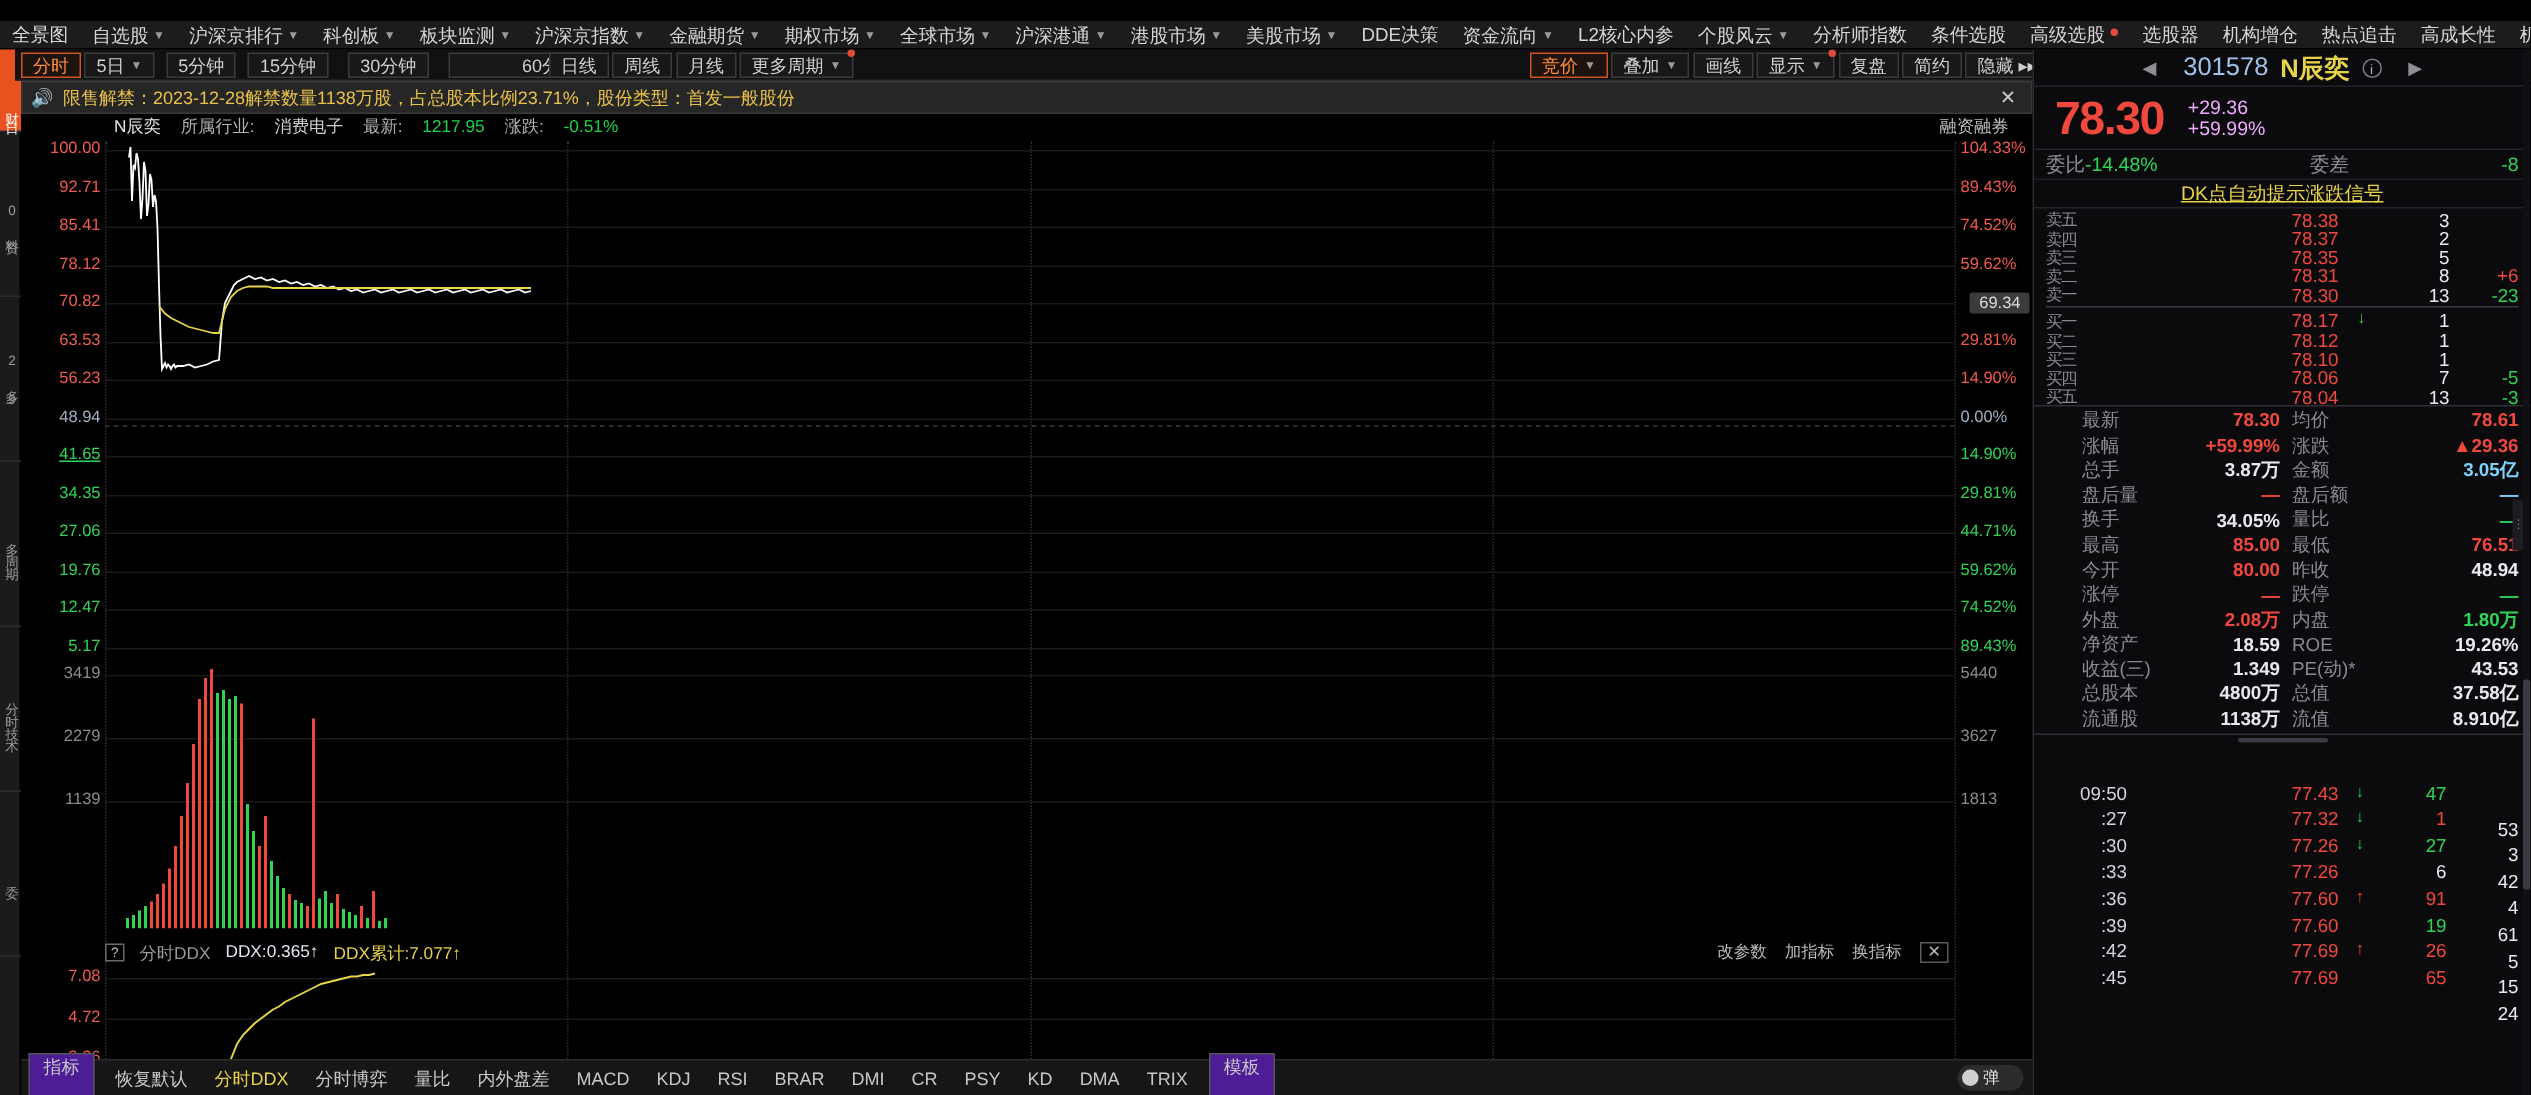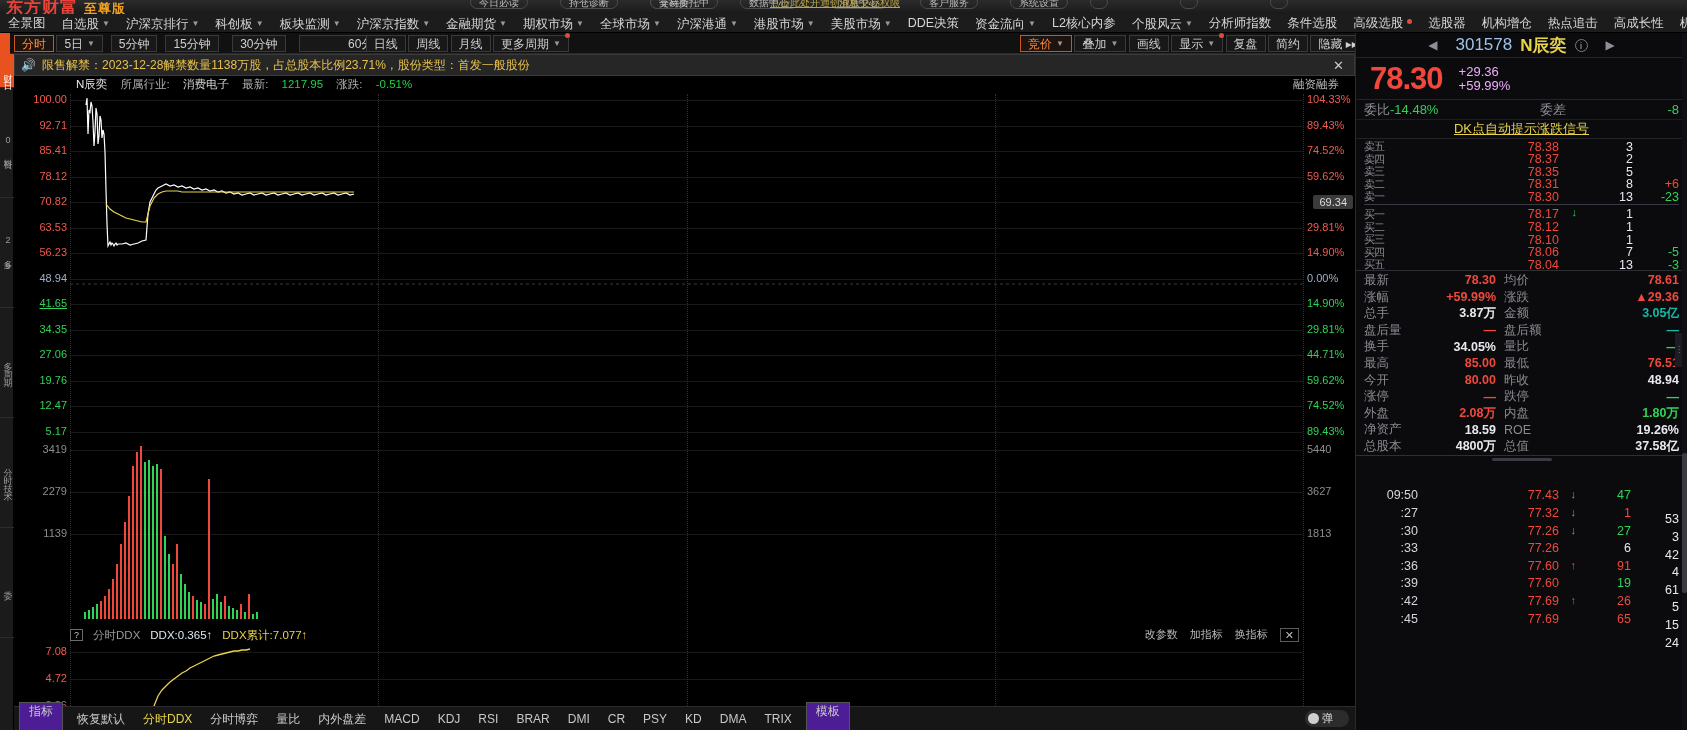--- a/index.html
+++ b/index.html
@@ -181,39 +181,39 @@
   }
   .bigprice .p{ font-size:31px; color:#f0483c; font-weight:bold; letter-spacing:-1px;}
   .bigprice .ch{ display:flex; flex-direction:column; line-height:14px;}
   .bigprice .ch span{ font-size:13px; color:#f0abfc;}
 
   .row2{ display:flex; height:20px; align-items:center; border-bottom:1px solid #1d1d24; padding:0 8px;}
   .row2 .l{ font-size:13px; color:#8f8f98;}
   .row2 .r{ margin-left:auto; font-size:13px; color:#dcdce4;}
   .row2 .mid{ font-size:13px; color:#8f8f98; margin-left:auto;}
   .row2 .v{ font-size:13px; }
-  .green{ color:#2fd457;} .red{color:#f0483c;} .white{color:#e8e8ee;} .cyan{color:#14b8a6;}
+  .green{ color:#2fd457;} .red{color:#f0483c;} .white{color:#e8e8ee;} .cyan{color:#7dd3fc;}
 
   .dk{
     height:19px; display:flex; align-items:center; justify-content:center;
     font-size:13px; color:#e8d44a; text-decoration:underline;
     border-bottom:1px solid #23232a;
   }
 
   .book{ border-bottom:1px solid #2e2e36; }
   .bk{ display:grid; grid-template-columns:46px 1fr 52px 46px; height:12.6px; align-items:center; padding:0 8px;}
   .bk .lab{ font-size:11px; color:#8a8a92; letter-spacing:-1px;}
   .bk .px{ font-size:12.5px; color:#f0483c; text-align:right; padding-right:22px; position:relative;}
   .bk .px .ar{ position:absolute; right:4px; top:-1px; font-size:11px;}
   .bk .qt{ font-size:12.5px; color:#e8e8ee; text-align:right;}
   .bk .df{ font-size:12.5px; text-align:right;}
   .bk-sep{ height:1px; background:#3a3a44; margin:2px 8px;}
 
   .stats{ border-bottom:1px solid #2e2e36; padding:1px 0;}
-  .st{ display:grid; grid-template-columns:54px 78px 54px 1fr; height:16.6px; align-items:center; padding:0 8px; }
+  .st{ display:grid; grid-template-columns:54px 78px 54px 1fr; height:16.6px; align-items:center; padding:0 8px;margin-left:24px; }
   .st .k{ font-size:12.5px; color:#8a8a92;}
   .st .v{ font-size:12.5px; text-align:right; font-weight:bold;}
   .st .k2{ font-size:12.5px; color:#8a8a92; padding-left:8px;}
   .st .v2{ font-size:12.5px; text-align:right; font-weight:bold;}
 
   .grip{ height:7px; display:flex; align-items:center; justify-content:center;}
   .grip .g{ width:60px;height:3px;background:#3a3a44;border-radius:2px;}
 
   .ticks{ padding-top:1px;}
   .tk{ display:grid; grid-template-columns:60px 1fr 52px 48px; height:17.6px; align-items:center; padding:0 8px;}
@@ -230,37 +230,20 @@
   .sidegrip{
     position:absolute; left:-7px; top:300px; width:7px; height:34px;
     background:#1c1c22; color:#7a7a82; font-size:8px; text-align:center; line-height:34px;
   }
 </style>
 </head>
 <body>
 
 <div class="app">
 
-  <div class="titlebar">
-    <div class="brand">
-      <span>东方财富</span><span class="sub">至尊版</span>
-    </div>
-    <div class="tb-pill" style="left:470px">今日必读</div>
-    <div class="tb-pill" style="left:560px">持仓诊断</div>
-    <div class="tb-pill" style="left:650px">交易所</div>
-    <div class="tb-pill" style="left:740px">数据中心</div>
-    <div class="tb-pill" style="left:830px">消息中心</div>
-    <div class="tb-pill" style="left:920px">客户服务</div>
-    <div class="tb-pill" style="left:1010px">系统设置</div>
-    <div class="tb-pill" style="left:1090px"></div>
-    <div class="tb-pill" style="left:1180px"></div>
-    <div class="tb-pill" style="left:1270px"></div>
-    <div class="tb-pill" style="left:650px;border-radius:7px">等待委托中</div>
-    <div class="tb-link" style="left:770px">点击此处开通创业板交易权限</div>
-  </div>
 
   <div class="menubar" id="menubar">
       <div class="mi"><span>全景图</span></div>
       <div class="mi"><span>自选股</span><span class="car">▼</span></div>
       <div class="mi"><span>沪深京排行</span><span class="car">▼</span></div>
       <div class="mi"><span>科创板</span><span class="car">▼</span></div>
       <div class="mi"><span>板块监测</span><span class="car">▼</span></div>
       <div class="mi"><span>沪深京指数</span><span class="car">▼</span></div>
       <div class="mi"><span>金融期货</span><span class="car">▼</span></div>
       <div class="mi"><span>期权市场</span><span class="car">▼</span></div>
@@ -678,24 +661,36 @@
           <div class="k2">内盘</div>
           <div class="v2 green">1.80万</div>
         </div>
         <div class="st">
           <div class="k">净资产</div>
           <div class="v white">18.59</div>
           <div class="k2">ROE</div>
           <div class="v2 white">19.26%</div>
         </div>
         <div class="st">
+          <div class="k">收益(三)</div>
+          <div class="v white">1.349</div>
+          <div class="k2">PE(动)*</div>
+          <div class="v2 white">43.53</div>
+        </div>
+        <div class="st">
           <div class="k">总股本</div>
           <div class="v white">4800万</div>
           <div class="k2">总值</div>
           <div class="v2 white">37.58亿</div>
+        </div>
+        <div class="st">
+          <div class="k">流通股</div>
+          <div class="v white">1138万</div>
+          <div class="k2">流值</div>
+          <div class="v2 white">8.910亿</div>
         </div>
       </div>
     <div class="grip">
         <div class="g"></div>
       </div>
     <div class="ticks" id="ticks">
         <div class="tk">
           <div class="tm">09:50</div>
           <div class="px"><span>77.43</span><span class="ar green">↓</span></div>
           <div class="a green">47</div>

